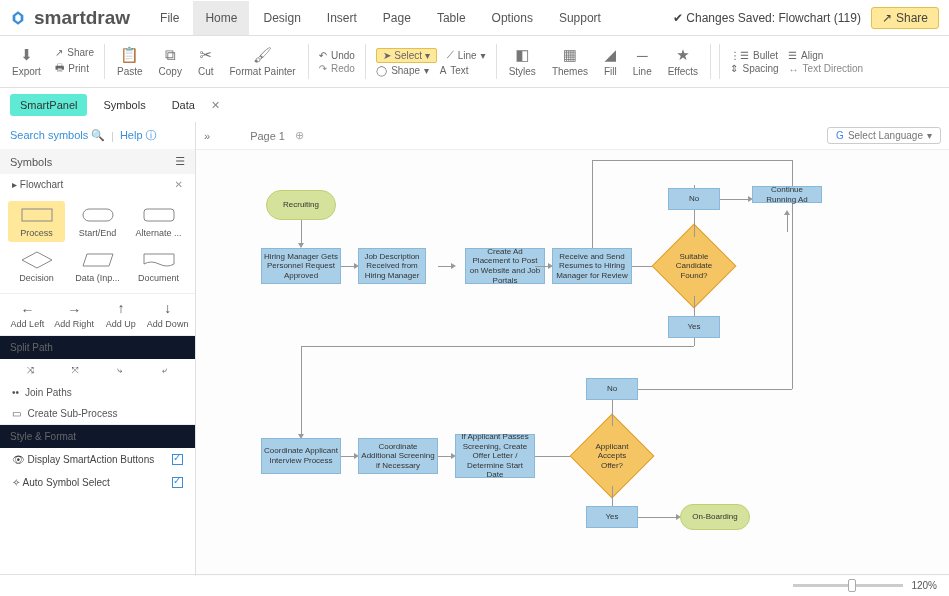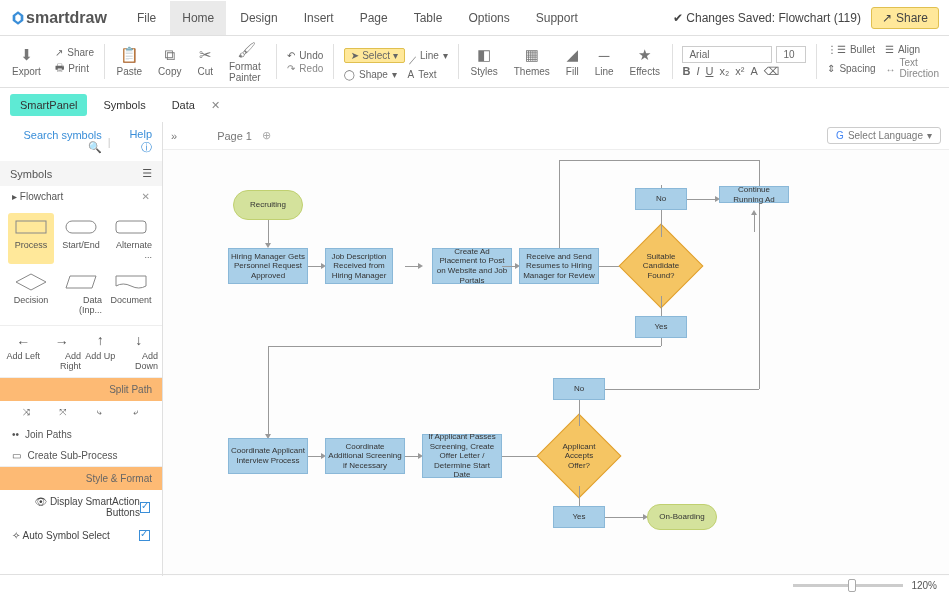--- a/index.html
+++ b/index.html
@@ -1,49 +1,49 @@
 <!DOCTYPE html>
 <html><head>
 <meta charset="utf-8">
 <style>
 * { box-sizing: border-box; margin: 0; padding: 0; }
 body { font-family: Arial, sans-serif; font-size: 11px; background: #fff; width: 949px; height: 596px; overflow: hidden; position: relative; }
 .topbar { display: flex; align-items: center; height: 36px; border-bottom: 1px solid #e0e0e0; padding: 0 10px; }
-.logo { display: flex; align-items: center; gap: 0; font-weight: bold; font-size: 16px; color: #555; margin-right: 18px; }
+.logo { display: flex; align-items: center; gap: 8px; font-weight: bold; font-size: 19px; color: #555; margin-right: 18px; }
 .logo-icon { width: 16px; height: 16px; }
 .menu-tabs { display: flex; gap: 2px; }
 .menu-tab { padding: 10px 12px; color: #555; cursor: pointer; font-size: 12px; }
 .menu-tab.active { background: #eaeaea; }
 .top-right { margin-left: auto; display: flex; align-items: center; gap: 10px; font-size: 12px; color: #444; }
 .share-btn { background: #ffe89a; border: 1px solid #e0c050; border-radius: 3px; padding: 3px 10px; display: flex; align-items: center; gap: 4px; }
 .ribbon { display: flex; height: 52px; border-bottom: 1px solid #e0e0e0; padding: 4px 6px; gap: 4px; align-items: stretch; }
 .ribbon-group { display: flex; flex-direction: column; align-items: center; justify-content: center; padding: 0 6px; color: #666; font-size: 10px; gap: 2px; }
 .ribbon-group .ic { font-size: 15px; color: #777; }
 .ribbon-sep { width: 1px; background: #e0e0e0; margin: 4px 2px; }
 .ribbon-stack { display: flex; flex-direction: column; gap: 2px; justify-content: center; padding: 0 4px; font-size: 10px; color: #666; }
 .ribbon-stack-item { display: flex; align-items: center; gap: 4px; cursor: pointer; }
 .select-btn { background: #ffe89a; border: 1px solid #e0c050; border-radius: 2px; padding: 1px 6px; display: inline-flex; align-items: center; gap: 3px; font-size: 10px; }
 .font-box { border: 1px solid #ccc; padding: 2px 6px; font-size: 10px; min-width: 90px; }
 .panel-tabs { display: flex; align-items: center; padding: 6px 10px; gap: 6px; }
 .panel-tab { padding: 5px 10px; border-radius: 3px; font-size: 11px; color: #333; cursor: pointer; }
 .panel-tab.active { background: #5eead4; }
 .main { display: flex; height: calc(596px - 36px - 52px - 32px - 22px); }
-.sidebar { width: 163px; border-right: 1px solid #e0e0e0; overflow-y: auto; font-size: 11px; color: #444; text-align: right; }
+.sidebar { width: 196px; border-right: 1px solid #e0e0e0; overflow-y: auto; font-size: 11px; color: #444; }
 .sb-search { padding: 6px 10px; display: flex; align-items: center; gap: 6px; font-size: 11px; }
 .sb-search a { color: #3a8ed8; text-decoration: none; }
 .sb-head { display: flex; justify-content: space-between; align-items: center; padding: 6px 10px; background: #f5f5f5; font-size: 11px; color: #555; }
 .sb-row { padding: 5px 12px; font-size: 10px; color: #555; display: flex; align-items: center; gap: 6px; }
 .shape-grid { display: grid; grid-template-columns: repeat(3, 1fr); gap: 4px; padding: 6px 8px; }
 .shape-cell { display: flex; flex-direction: column; align-items: center; gap: 3px; font-size: 9px; color: #555; padding: 4px 2px; border-radius: 3px; }
 .shape-cell.sel { background: #ffe89a; }
 .shape-icon { width: 34px; height: 20px; }
 .add-grid { display: grid; grid-template-columns: repeat(4, 1fr); padding: 6px 4px; }
 .add-cell { display: flex; flex-direction: column; align-items: center; gap: 3px; font-size: 9px; color: #555; }
 .split-grid { display: grid; grid-template-columns: repeat(4, 1fr); padding: 6px 8px; }
-.sb-section { padding: 6px 10px; background: #fdba74; font-size: 10px; color: #666; border-top: 1px solid #eee; }
+.sb-section { padding: 6px 10px; background: #0f172a; font-size: 10px; color: #666; border-top: 1px solid #eee; }
 .sb-item { padding: 6px 12px; font-size: 10px; color: #444; display: flex; align-items: center; justify-content: space-between; }
 .chk { width: 11px; height: 11px; border: 1px solid #3a8ed8; display: inline-block; position: relative; }
 .chk.on::after { content: "✓"; position: absolute; top: -3px; left: 0; color: #3a8ed8; font-size: 10px; }
 .canvas-wrap { flex: 1; position: relative; overflow: hidden; }
 .canvas-top { height: 28px; display: flex; align-items: center; border-bottom: 1px solid #eee; padding: 0 8px; gap: 10px; font-size: 11px; color: #777; }
 .canvas-top .page { margin-left: 30px; }
 .lang-sel { margin-left: auto; border: 1px solid #ccc; border-radius: 3px; padding: 2px 8px; font-size: 10px; display: flex; align-items: center; gap: 4px; }
 .canvas { position: relative; width: 100%; height: calc(100% - 28px); background: #fdfdfd; }
 .node { position: absolute; display: flex; align-items: center; justify-content: center; text-align: center; font-size: 8px; color: #333; padding: 2px; line-height: 1.2; }
 .process { background: #a9cfe8; border: 1px solid #8ab8d8; }
@@ -141,35 +141,20 @@
     </div>
   <div class="ribbon-group">
       <span class="ic">─</span>
       <span>Line</span>
     </div>
   <div class="ribbon-group">
       <span class="ic">★</span>
       <span>Effects</span>
     </div>
   <div class="ribbon-sep"></div>
-  <div class="ribbon-stack">
-    <div style="display:flex;gap:4px">
-      <div class="font-box">Arial</div>
-      <div class="font-box" style="min-width:30px">10</div>
-    </div>
-    <div style="display:flex;gap:6px;font-size:11px;color:#666">
-      <b>B</b>
-      <i>I</i>
-      <u>U</u>
-      <span>x₂</span>
-      <span>x²</span>
-      <span>A</span>
-      <span>⌫</span>
-    </div>
-  </div>
   <div class="ribbon-sep"></div>
   <div class="ribbon-stack">
     <div style="display:flex;gap:10px">
       <span class="ribbon-stack-item">⋮☰ <span>Bullet</span></span>
       <span class="ribbon-stack-item">☰ <span>Align</span></span>
     </div>
     <div style="display:flex;gap:10px">
       <span class="ribbon-stack-item">⇕ <span>Spacing</span></span>
       <span class="ribbon-stack-item icon-color">↔ <span>Text Direction</span></span>
     </div>

